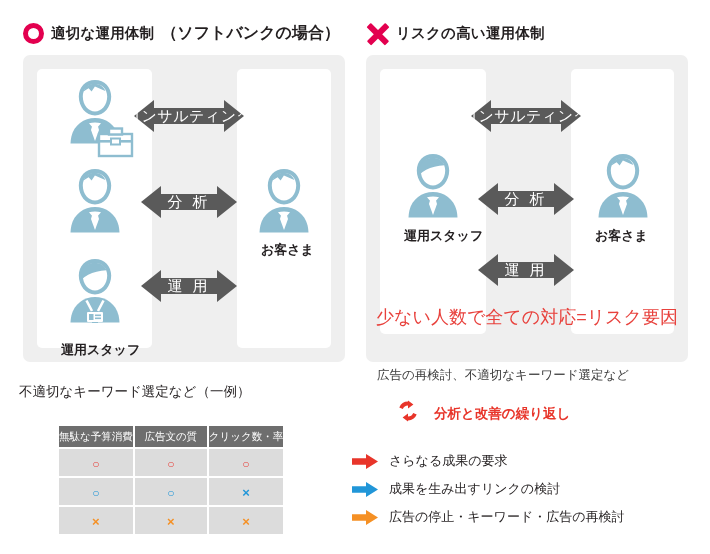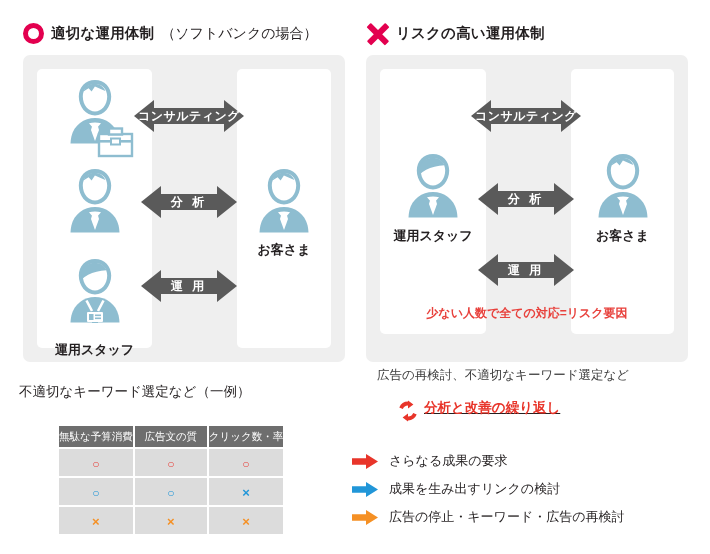--- a/index.html
+++ b/index.html
@@ -9,64 +9,64 @@
     font-family:"Liberation Sans","DejaVu Sans",sans-serif;
     color:#231f20;
     overflow:hidden;
     position:relative;
   }
   .stage{position:relative;width:710px;height:458px;}
 
   
   .panel-head{position:absolute;display:flex;align-items:center;gap:7px;}
   .head-title{font-size:14.5px;font-weight:bold;letter-spacing:.2px;white-space:nowrap;}
-  .head-sub{font-size:14px;font-weight:normal;}
+  .head-sub{font-size:16px;font-weight:bold;}
 
   .ring-icon{width:21px;height:21px;border-radius:50%;
     border:5.5px solid #e3004f;box-sizing:border-box;flex:0 0 auto;}
   .x-icon{width:23px;height:23px;position:relative;flex:0 0 auto;}
   .x-icon::before,.x-icon::after{content:"";position:absolute;left:50%;top:50%;
     width:26px;height:5.5px;background:#e3004f;border-radius:1px;}
   .x-icon::before{transform:translate(-50%,-50%) rotate(45deg);}
   .x-icon::after{transform:translate(-50%,-50%) rotate(-45deg);}
 
   
   .grey-panel{position:absolute;background:#efefef;border-radius:7px;}
   .white-card{position:absolute;background:#ffffff;border-radius:5px;}
 
   
   .dbl-arrow{position:absolute;display:flex;align-items:center;justify-content:center;}
   .dbl-arrow svg{position:absolute;left:0;top:0;}
-  .dbl-arrow span{position:relative;z-index:2;color:#ffffff;font-weight:bold;
-    font-size:12px;letter-spacing:.5px;white-space:nowrap;}
+  .dbl-arrow span{position:relative;z-index:2;color:#ffffff;font-weight:normal;
+    font-size:15px;letter-spacing:.5px;white-space:nowrap;}
   .dbl-arrow span.wide{letter-spacing:3px;}
 
   
   .person{position:absolute;}
   .person svg{display:block;}
-  .person-label{position:absolute;width:100%;text-align:center;
-    font-size:13px;font-weight:bold;white-space:nowrap;}
-
-  
-  .alert-red{position:absolute;color:#e8413c;font-weight:bold;font-size:12px;
+  .person-label{position:absolute;width:100%;text-align:left;
+    font-size:13px;font-weight:bold;white-space:nowrap;margin-left:24px;}
+
+  
+  .alert-red{position:absolute;color:#e8413c;font-weight:normal;font-size:18px;
     white-space:nowrap;text-align:center;}
   .note-grey{position:absolute;color:#3c3c3c;font-size:12.5px;white-space:nowrap;}
 
   
   .section-title{position:absolute;font-size:13.5px;white-space:nowrap;}
 
   .tbl{position:absolute;border-collapse:separate;border-spacing:2px;}
   .tbl th{background:#6e6e6e;color:#fff;font-size:10.5px;font-weight:normal;
     width:72px;height:21px;text-align:center;padding:0;white-space:nowrap;}
   .tbl td{background:#dcdcdc;height:27px;text-align:center;padding:0;}
   .mk{font-size:13px;font-weight:bold;line-height:1;}
   .mk-o{font-size:12px;}
 
   
-  .cycle-row{position:absolute;display:flex;align-items:flex-start;gap:4px;text-decoration:underline;}
+  .cycle-row{position:absolute;display:flex;align-items:flex-end;gap:14px;}
   .cycle-text{color:#e8352a;font-weight:bold;font-size:13.5px;white-space:nowrap;}
   .legend-row{position:absolute;display:flex;align-items:center;gap:11px;}
   .legend-text{font-size:13px;white-space:nowrap;color:#231f20;}
   .r-arrow{flex:0 0 auto;}
 </style>
 </head>
 <body>
 
 <div class="stage">
 

